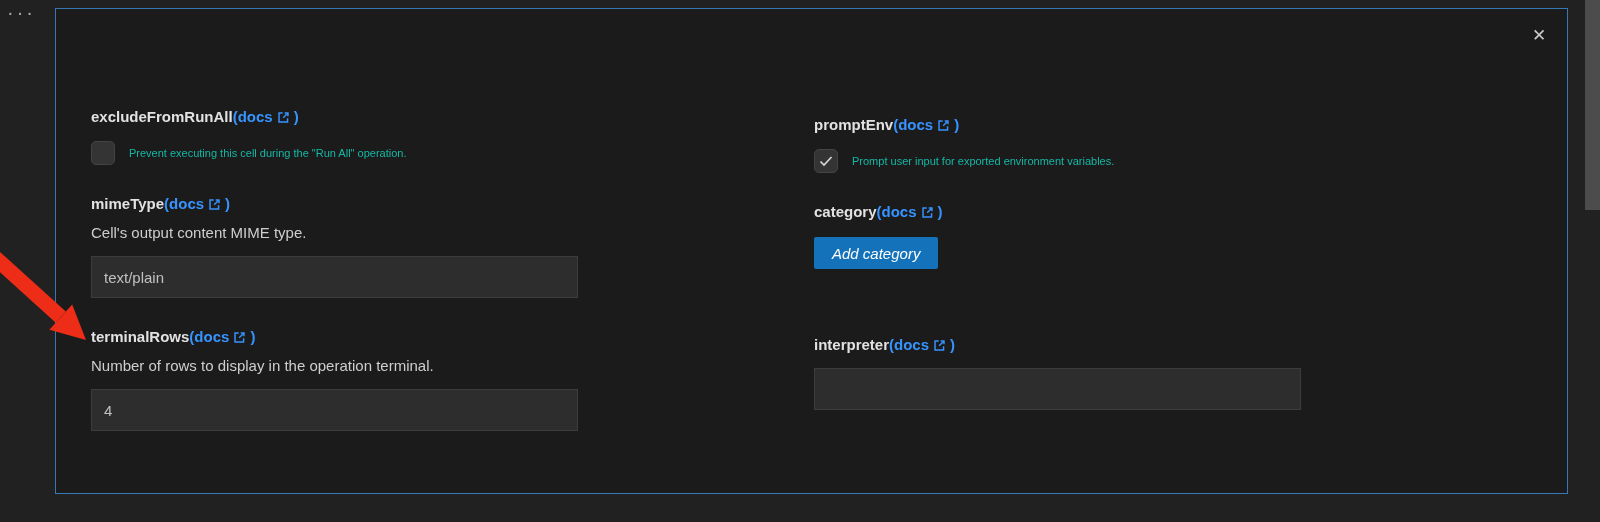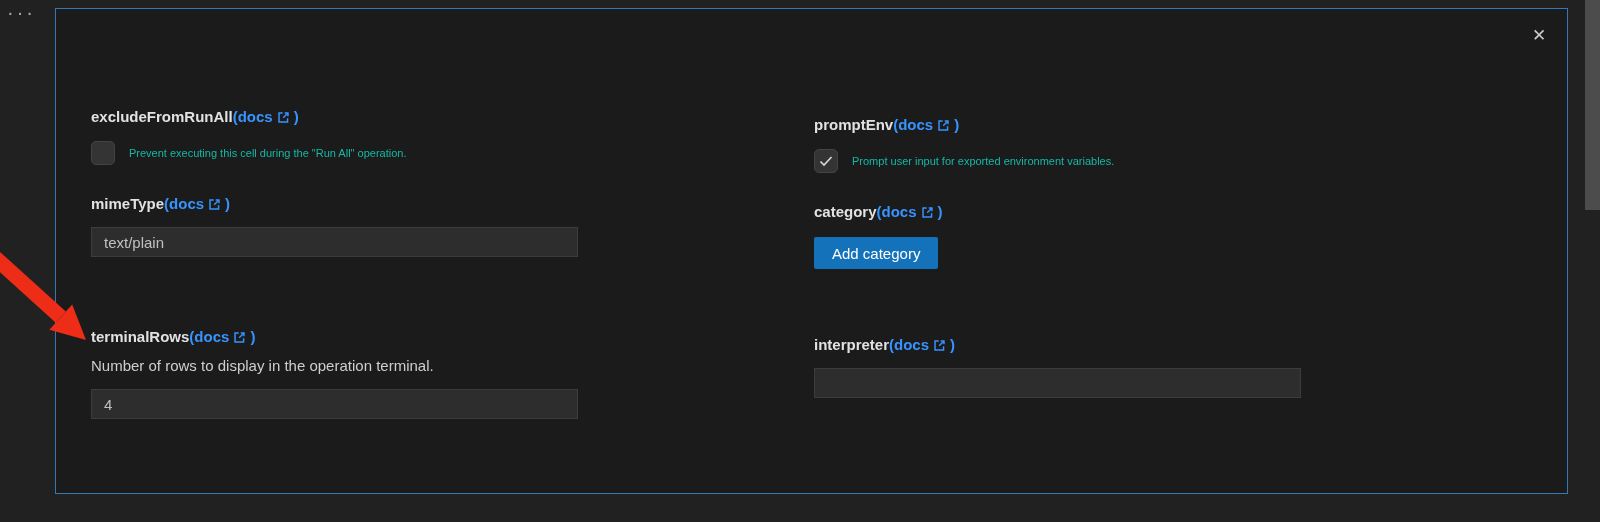--- a/index.html
+++ b/index.html
@@ -85,38 +85,38 @@
   }
   .checkbox svg { display:block; }
   .checkbox-label { font-size:11px; color:#14b8a6; }
 
   .setting-desc {
     margin-top:12px; font-size:15px; color:#cecece;
   }
 
   .text-input {
     margin-top:15px;
-    width:487px; height:30px;
+    width:487px; height:42px;
     background:#2d2d2d;
     border:1px solid #3c3c3c;
     color:#c0c0c0;
     font-size:15px;
     font-family:"Liberation Sans","DejaVu Sans",sans-serif;
     padding:12px 12px;
     outline:none;
     display:block;
   }
 
   .primary-btn {
     margin-top:17px;
     height:32px; padding:0 18px;
     background:#1372ba; border:none; border-radius:2px;
     color:#ffffff; font-size:15px;
     font-family:"Liberation Sans","DejaVu Sans",sans-serif;
-    cursor:pointer; display:inline-block;
+    cursor:pointer; display:inline-block;font-style:italic;
   }
 
   
   .arrow-overlay {
     position:absolute; left:0; top:230px;
     width:130px; height:130px;
     pointer-events:none; z-index:10;
   }
 </style>
 </head>
@@ -183,20 +183,21 @@
       <span class="docs-link">
         <span>(docs</span>
         <svg width="13" height="13" viewBox="0 0 16 16" fill="none" stroke="#3794ff" stroke-width="1.8">
             <path d="M13 9v4.5H2.5V2.5H7"></path>
             <path d="M9.5 2.5H13.5V6.5"></path>
             <path d="M13.2 2.8L7.6 8.4"></path>
           </svg>
         <span>)</span>
       </span>
     </div>
+    <div class="setting-desc">Cell's output content MIME type.</div>
     <input class="text-input" type="text" value="text/plain" style="">
   </div>
 
   <div class="group col-right row2">
     <div class="setting-head">
       <span>category</span>
       <span class="docs-link">
         <span>(docs</span>
         <svg width="13" height="13" viewBox="0 0 16 16" fill="none" stroke="#3794ff" stroke-width="1.8">
             <path d="M13 9v4.5H2.5V2.5H7"></path>

